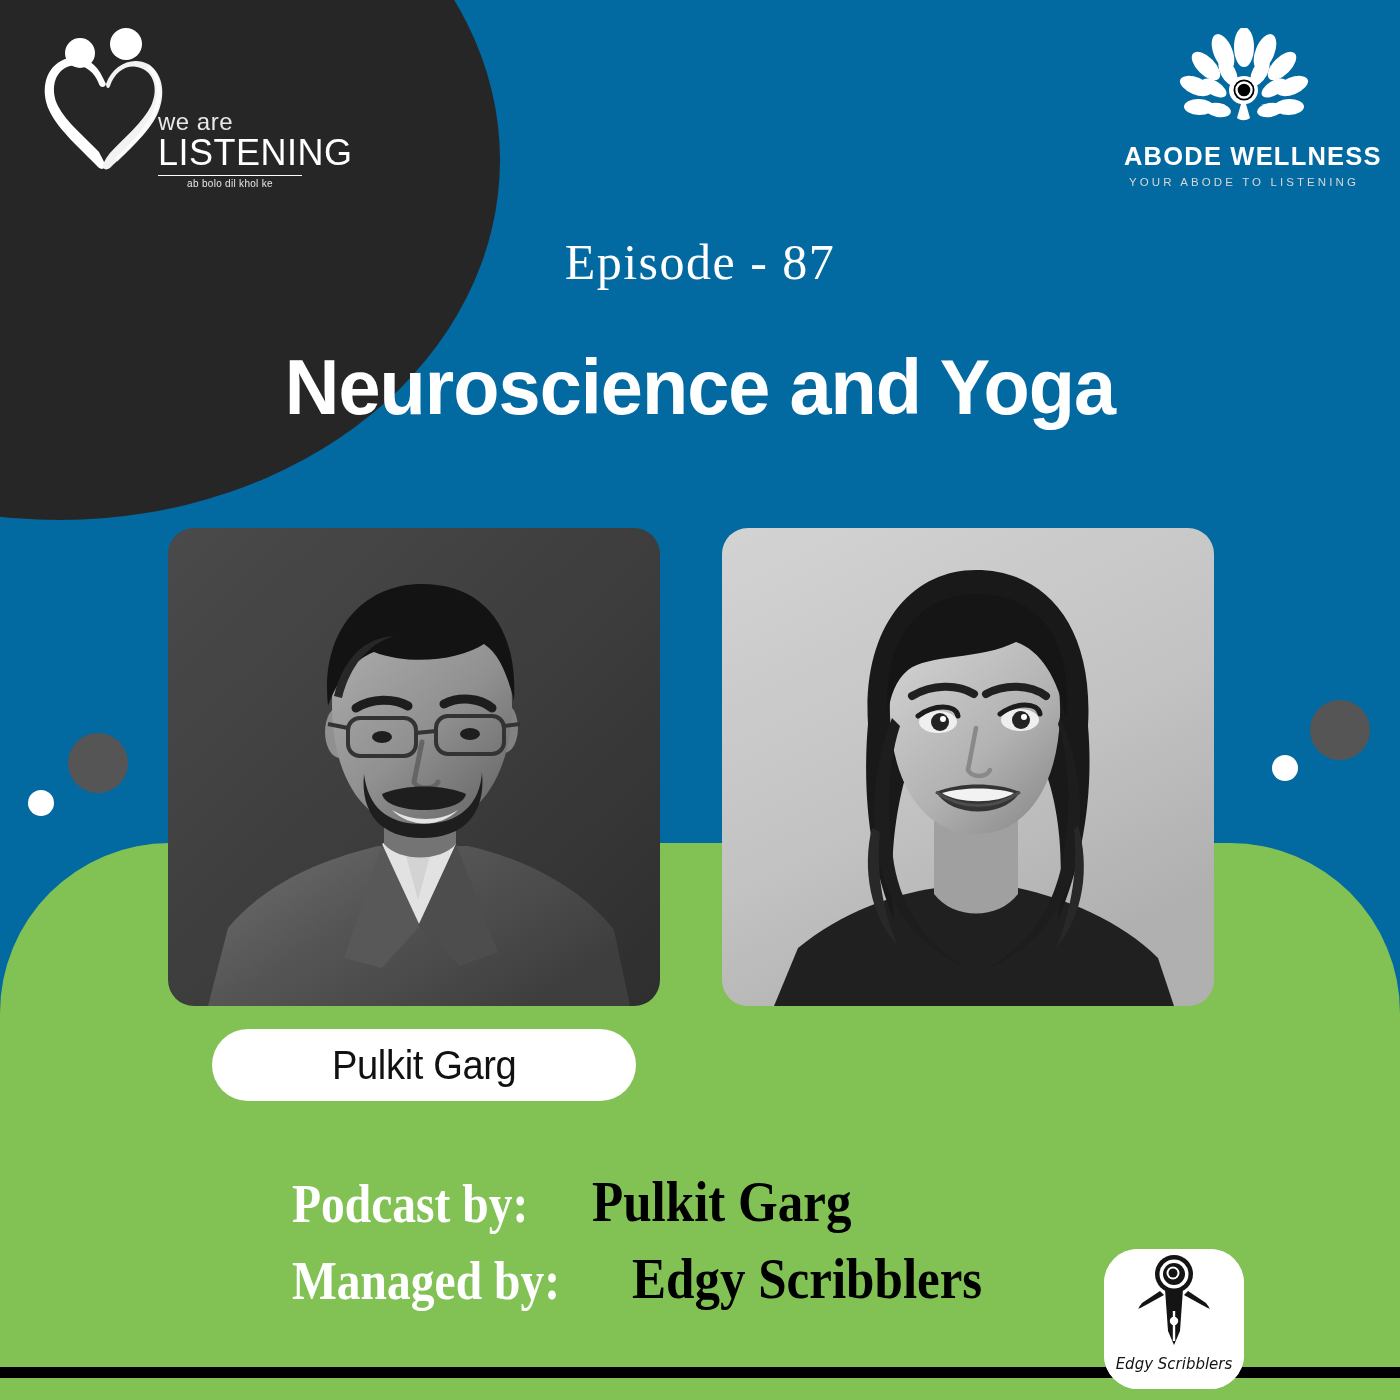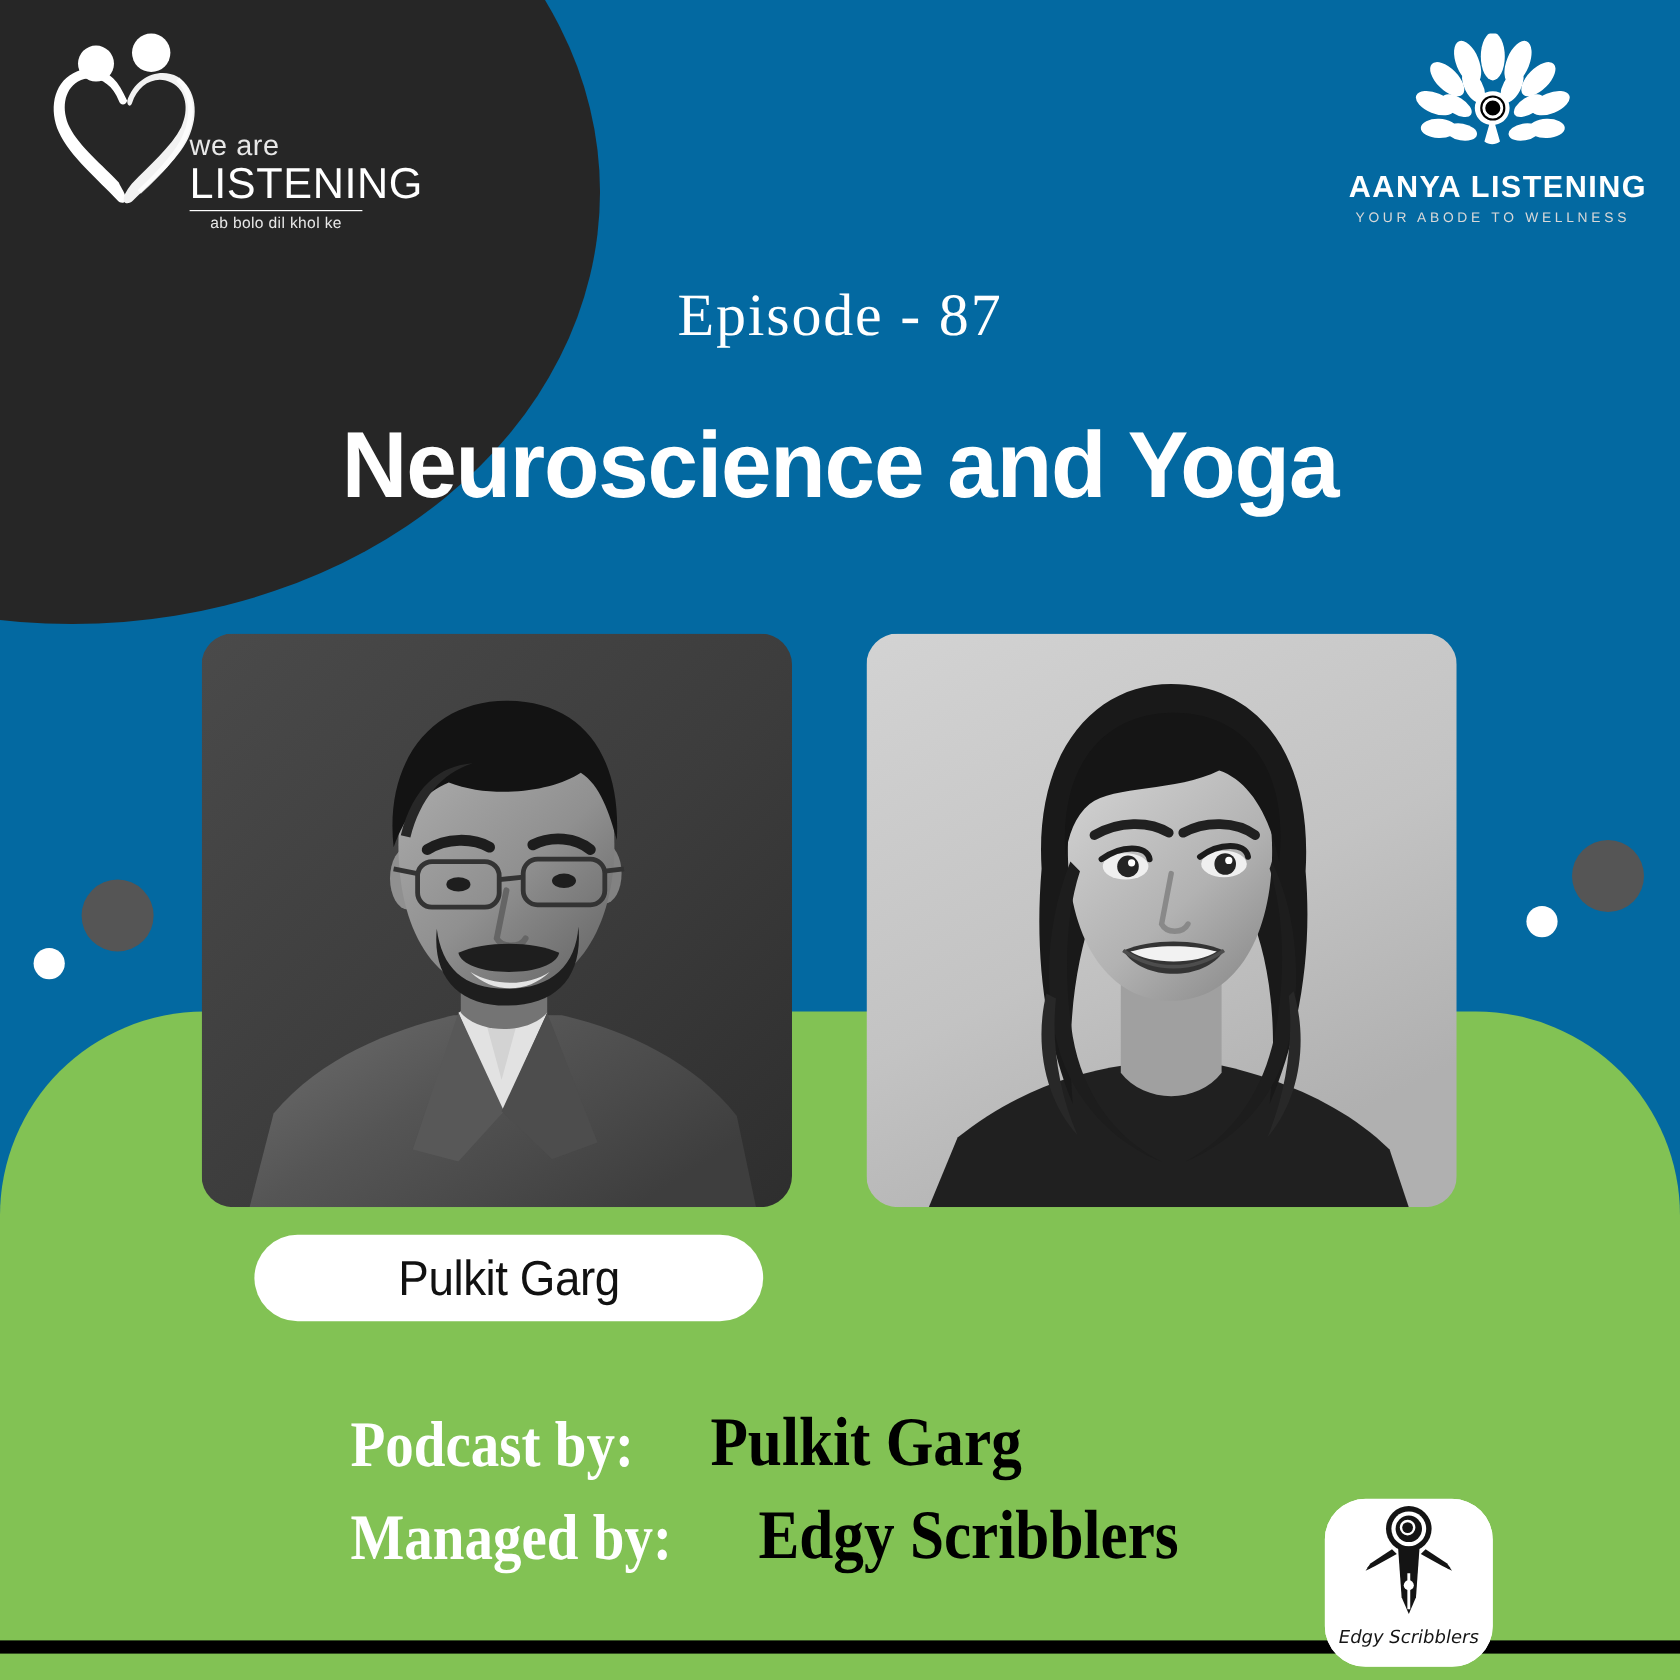--- a/index.html
+++ b/index.html
@@ -84,21 +84,21 @@
     line-height: 1.05;
     color: #ffffff;
   }
   .wal-divider {
     width: 144px;
     height: 1.5px;
     background: #ffffff;
     margin: 3px 0 2px 0;
   }
   .wal-tag {
-    font-size: 13px;
+    font-size: 10px;
     font-weight: 400;
     letter-spacing: 0.3px;
     color: #e8e8e8;
     text-align: center;
     width: 144px;
   }
 
   
   .aanya-logo {
     position: absolute;
@@ -301,22 +301,22 @@
                  L72 90
                  C68 93 63 93 59 90
                  L63 76
                  C56 75 51 69 51 62
                  C51 54 58 48 66 48 Z"></path>
       </g>
 
       <circle cx="66" cy="62" r="10.5" fill="#000000"></circle>
       <circle cx="66" cy="62" r="7.5" fill="none" stroke="#ffffff" stroke-width="2.4"></circle>
     </svg>
-    <div class="aanya-name">AANYA LISTENING</div>
-    <div class="aanya-sub">YOUR ABODE TO WELLNESS</div>
+    <div class="aanya-name">ABODE WELLNESS</div>
+    <div class="aanya-sub">YOUR ABODE TO LISTENING</div>
   </div>
 
   <div class="episode">Episode - 87</div>
   <div class="title">Neuroscience and Yoga</div>
 
   <div class="photo photo-left">
     <svg width="492" height="478" viewBox="0 0 492 478" preserveAspectRatio="xMidYMid slice">
       <defs>
         <linearGradient id="bgL" x1="0" y1="0" x2="1" y2="1">
           <stop offset="0%" stop-color="#4a4a47"></stop>

